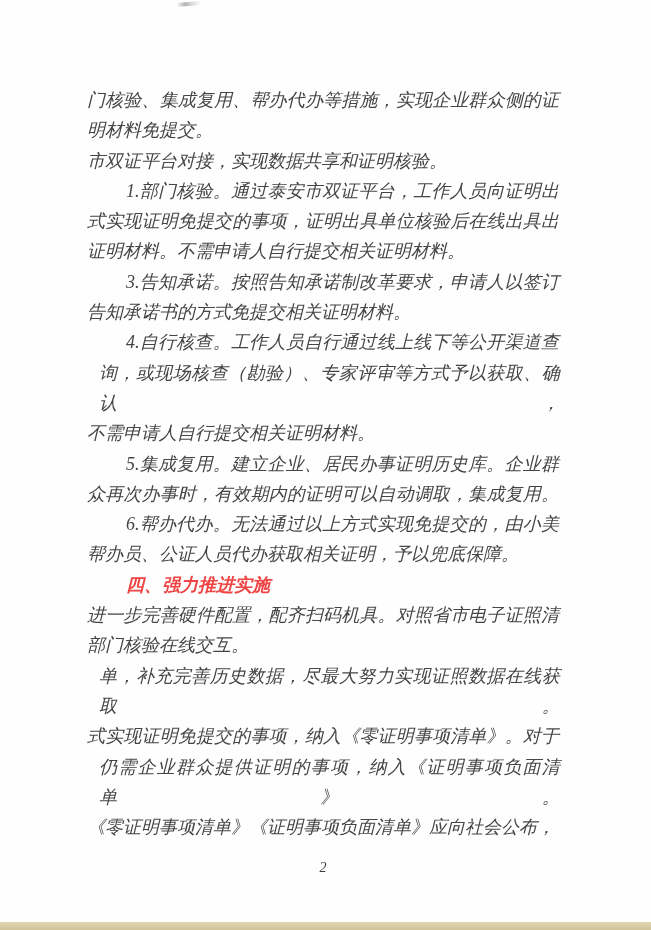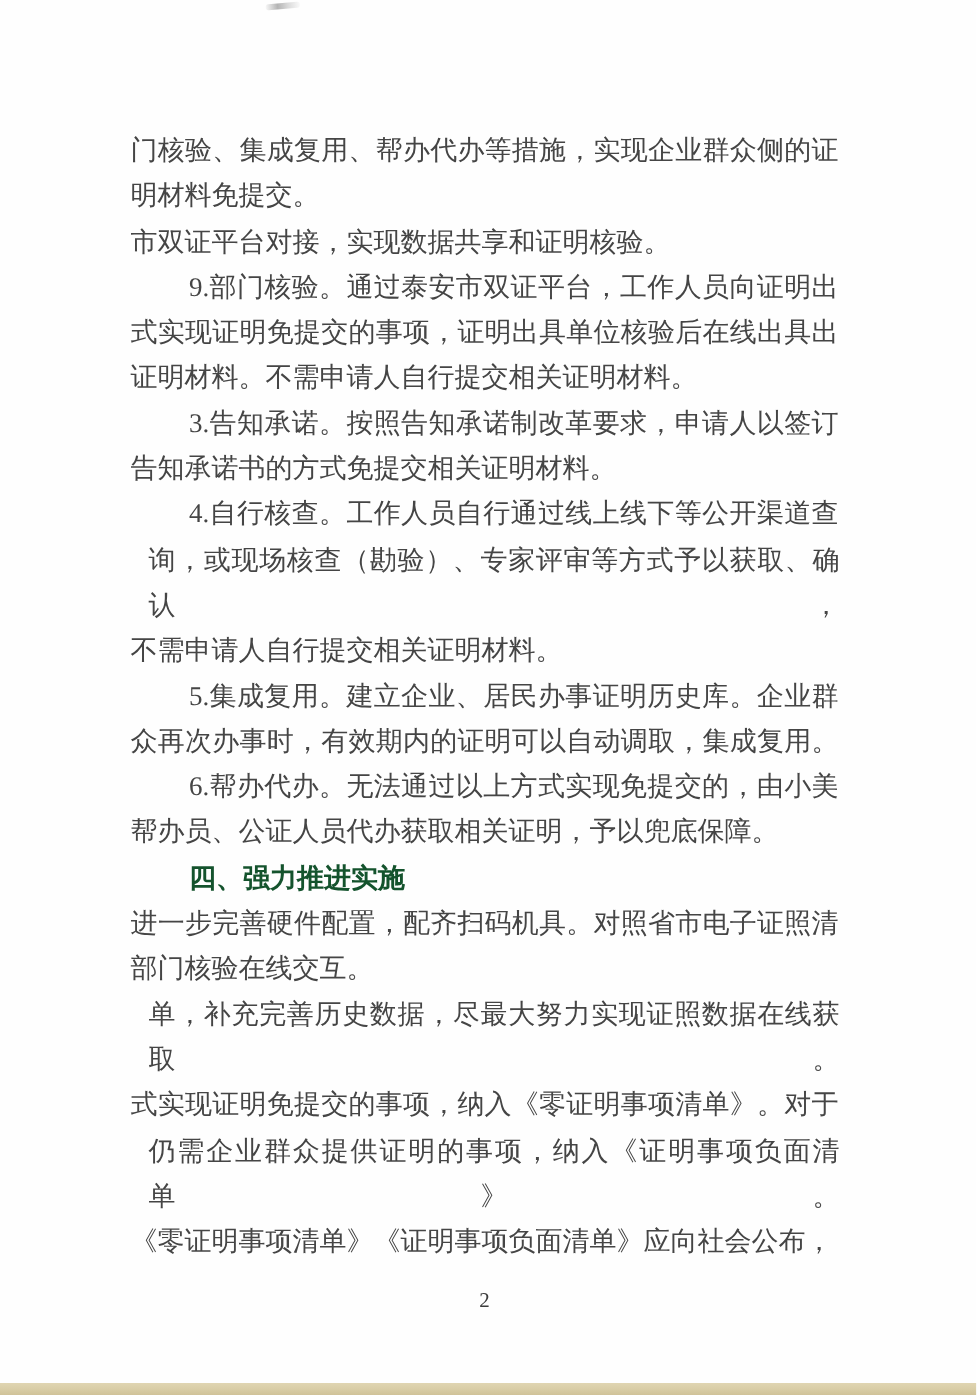--- a/index.html
+++ b/index.html
@@ -7,20 +7,21 @@
     padding: 0;
     background: #ffffff;
     font-family: "Liberation Serif", serif;
   }
   .page {
     position: relative;
     width: 651px;
     height: 930px;
     background: #fefefe;
     overflow: hidden;
+    font-style: italic;
   }
   
   .smudge {
     position: absolute;
     left: 177px;
     top: 2px;
     width: 23px;
     height: 4px;
     transform: rotate(-5deg);
     border-radius: 2px;
@@ -40,21 +41,21 @@
     color: #454545;
     text-justify: inter-character;
   }
   .line {
     text-align: justify;
     text-align-last: left;
     white-space: normal;
   }
   .line.fill { text-align-last: justify; }
   .line.indent { text-indent: 39px; }
-  .line.bold { font-weight: 700; color: #14532d; }
+  .line.bold { font-weight: 700; color: #ef4444; }
   .line.tight { letter-spacing: -0.7px; margin-left: 12px; }
   .page-number {
     position: absolute;
     left: 87px;
     top: 860px;
     width: 472px;
     text-align: center;
     font-size: 14px;
     color: #3c3c3c;
   }
@@ -69,21 +70,21 @@
 </style>
 </head>
 <body>
 
 <div class="page">
   <div class="smudge"></div>
   <div class="content">
       <div class="line fill">门核验、集成复用、帮办代办等措施，实现企业群众侧的证</div>
       <div class="line">明材料免提交。</div>
       <div class="line">市双证平台对接，实现数据共享和证明核验。</div>
-      <div class="line indent fill">9.部门核验。通过泰安市双证平台，工作人员向证明出</div>
+      <div class="line indent fill">1.部门核验。通过泰安市双证平台，工作人员向证明出</div>
       <div class="line fill">式实现证明免提交的事项，证明出具单位核验后在线出具出</div>
       <div class="line">证明材料。不需申请人自行提交相关证明材料。</div>
       <div class="line indent fill">3.告知承诺。按照告知承诺制改革要求，申请人以签订</div>
       <div class="line">告知承诺书的方式免提交相关证明材料。</div>
       <div class="line indent fill">4.自行核查。工作人员自行通过线上线下等公开渠道查</div>
       <div class="line fill tight">询，或现场核查（勘验）、专家评审等方式予以获取、确认，</div>
       <div class="line">不需申请人自行提交相关证明材料。</div>
       <div class="line indent fill">5.集成复用。建立企业、居民办事证明历史库。企业群</div>
       <div class="line fill">众再次办事时，有效期内的证明可以自动调取，集成复用。</div>
       <div class="line indent fill">6.帮办代办。无法通过以上方式实现免提交的，由小美</div>

